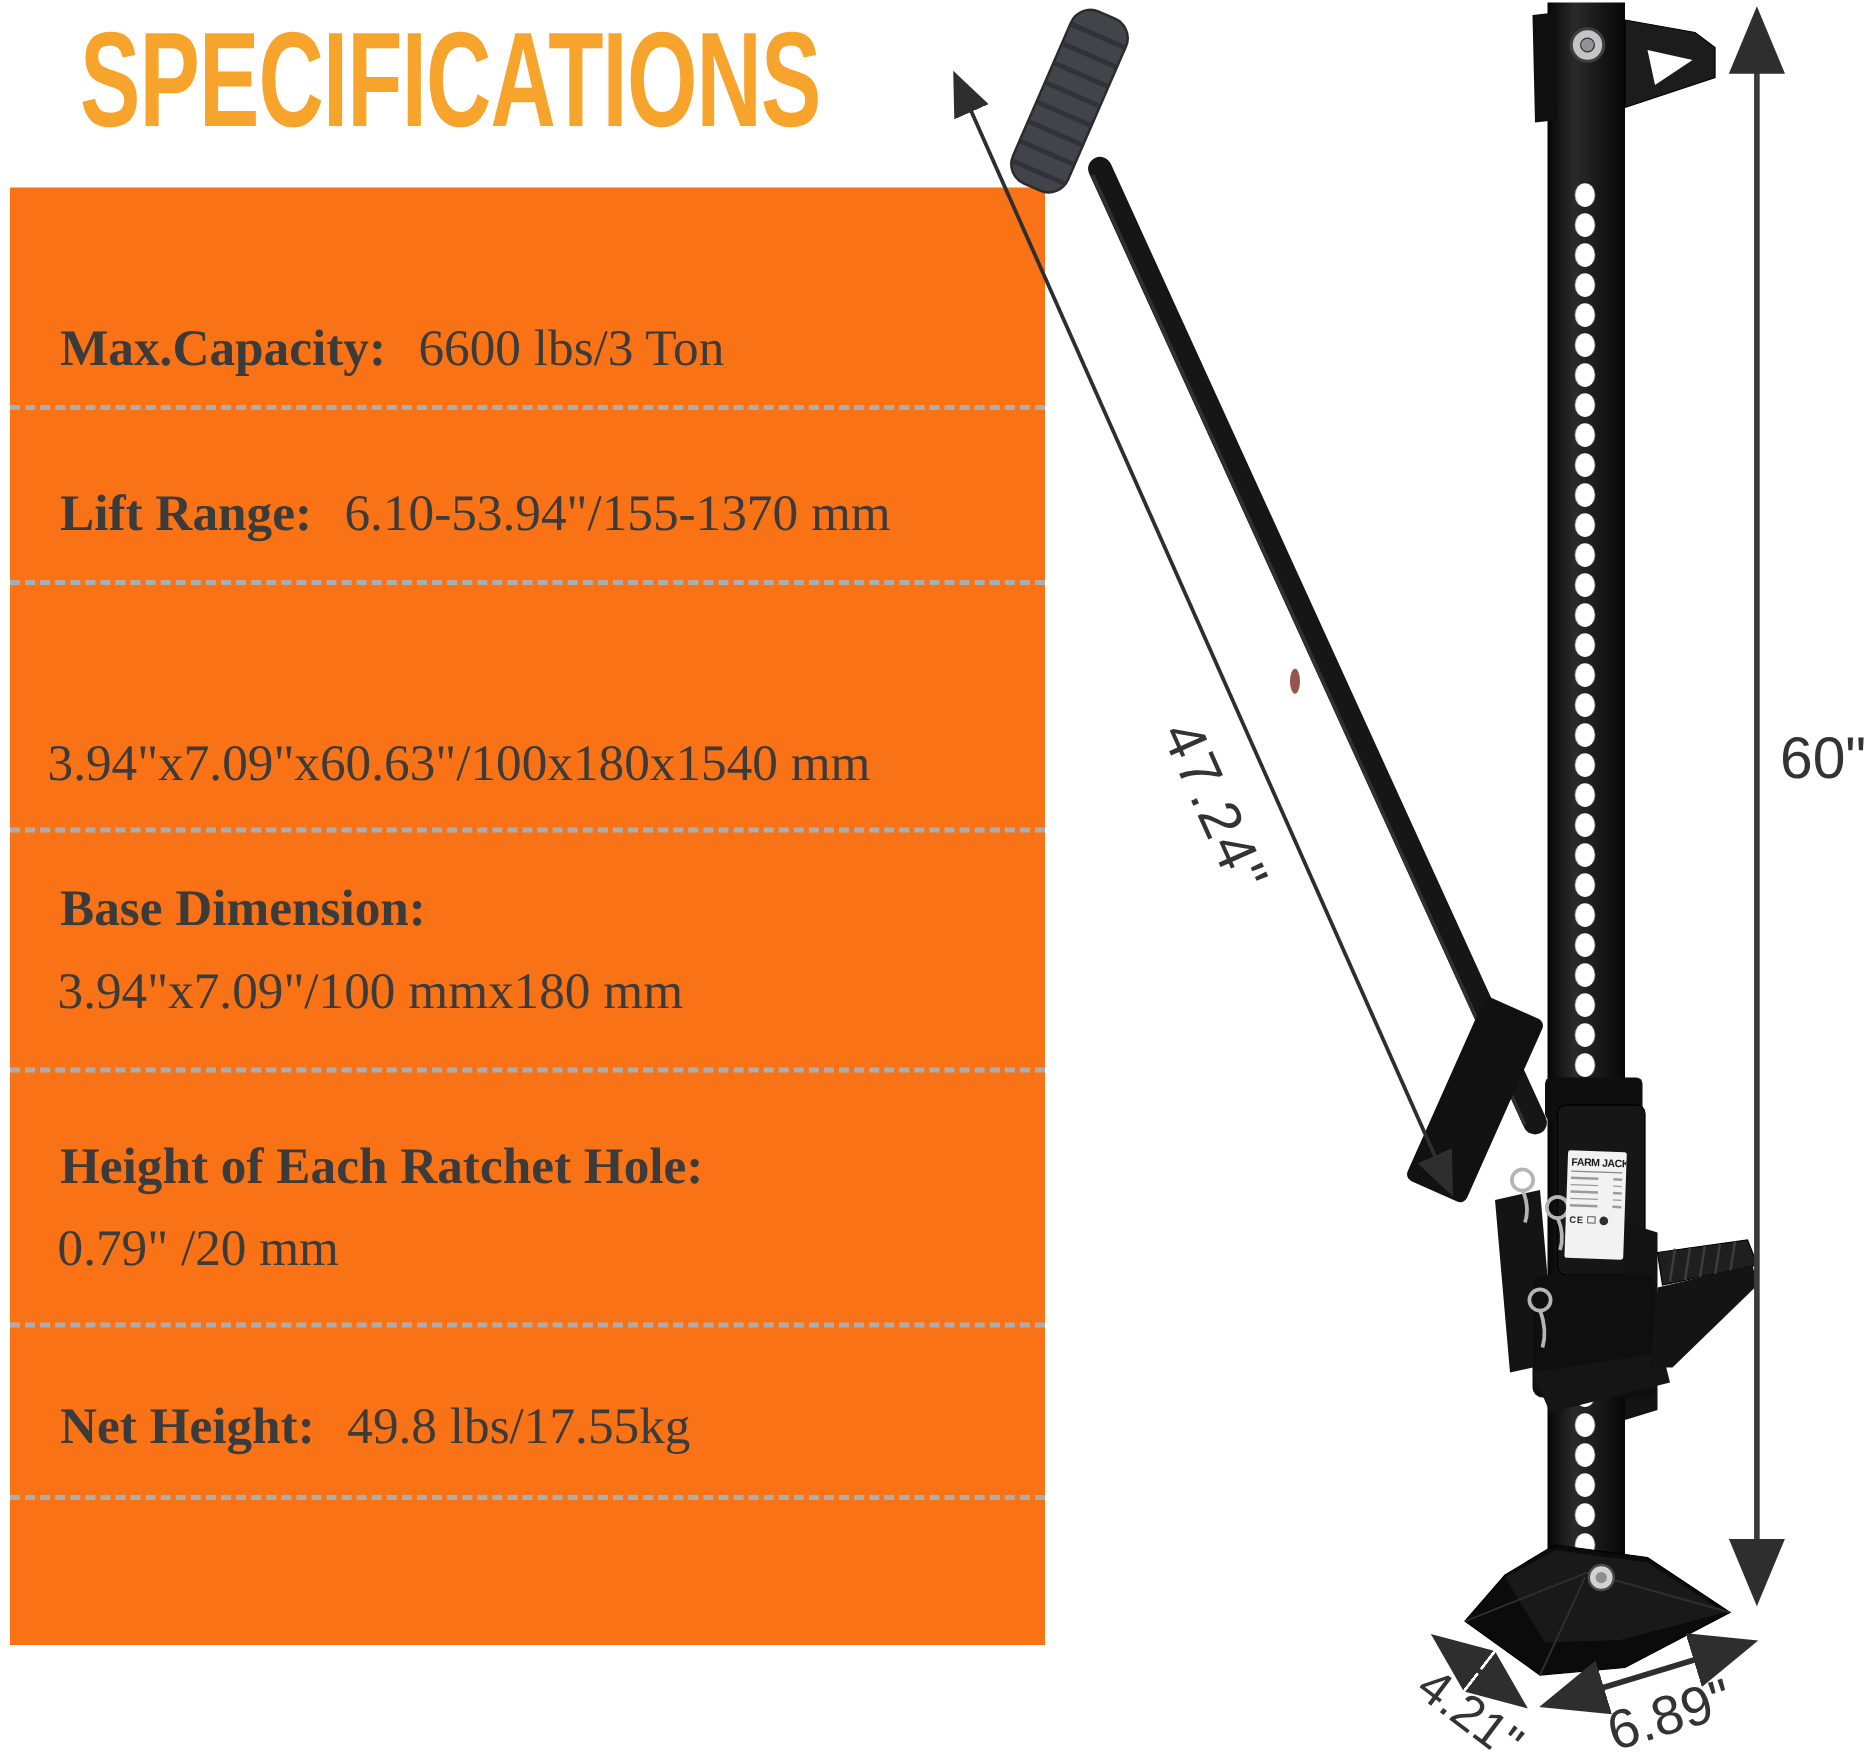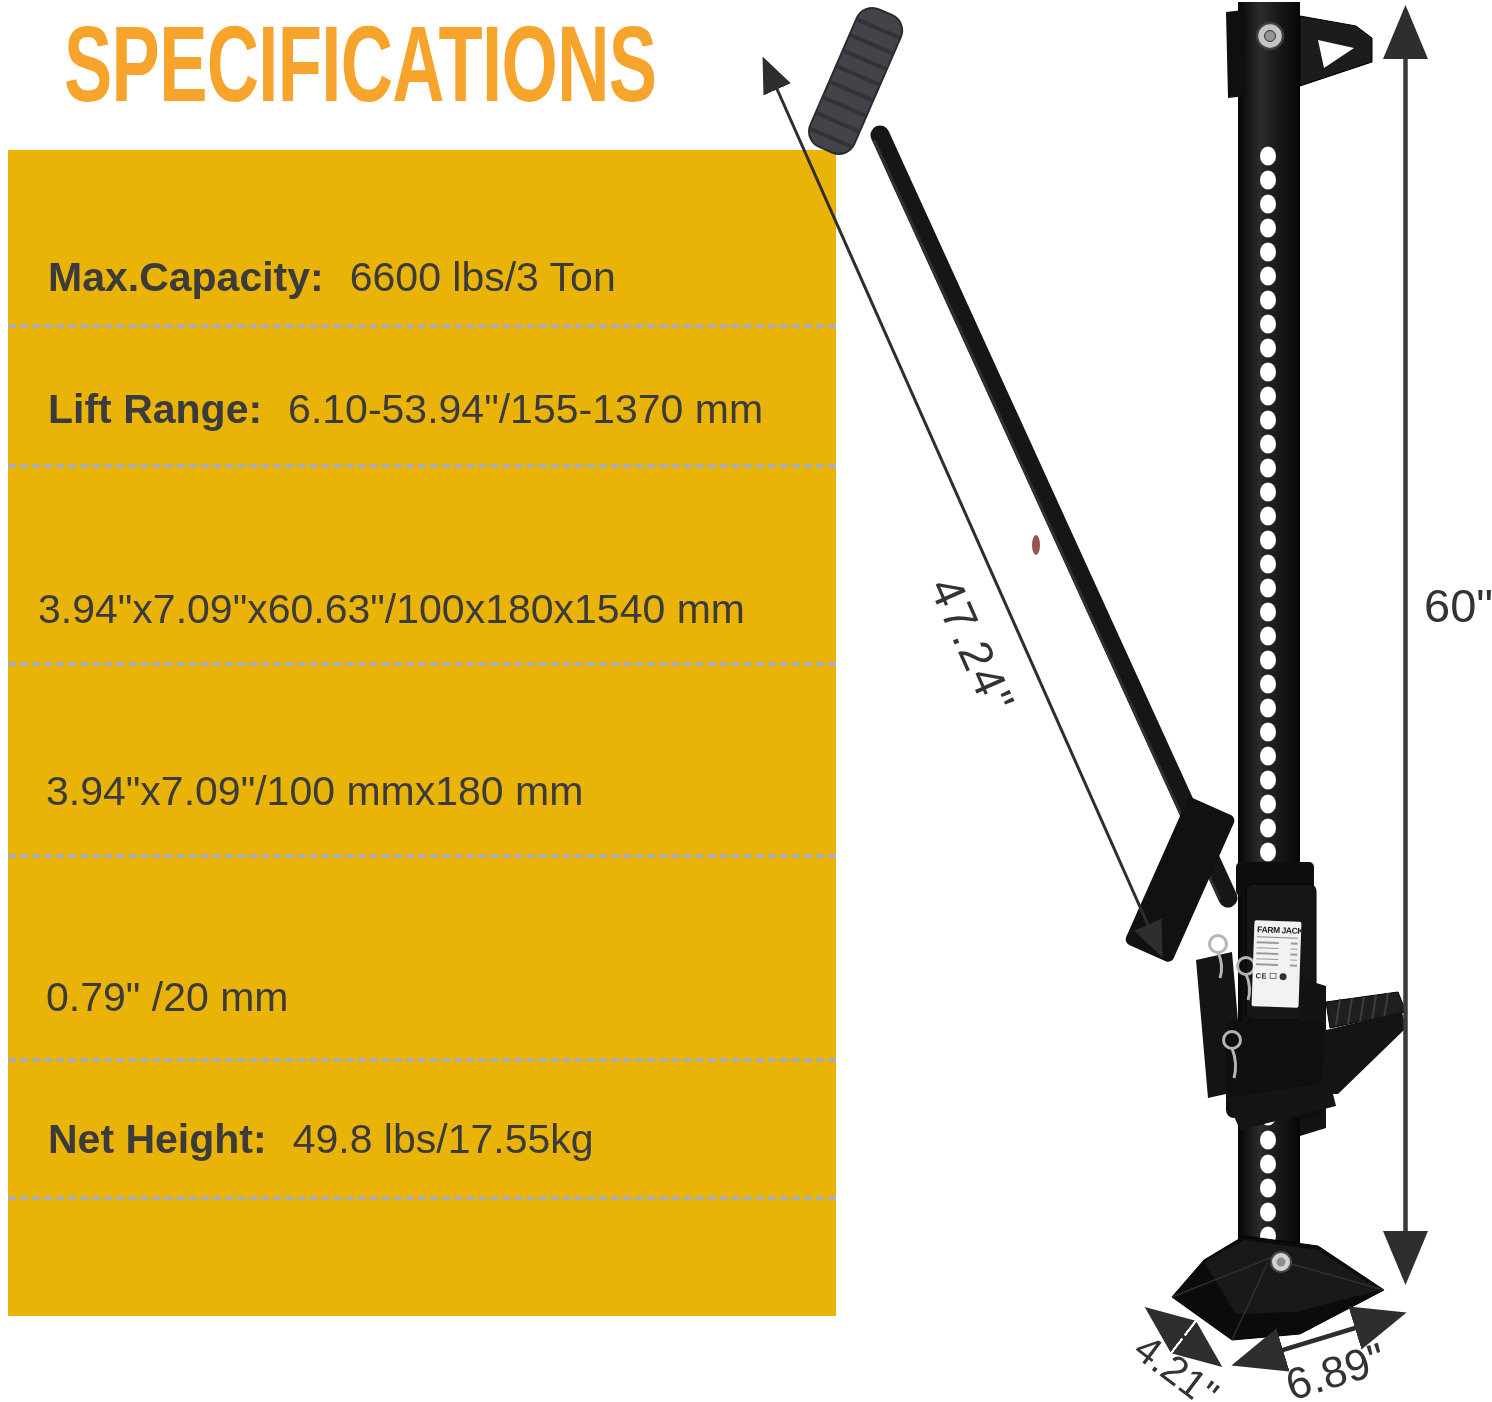--- a/index.html
+++ b/index.html
@@ -10,21 +10,22 @@
   
   .page-title{
     position:absolute;left:64px;top:10px;
     font-size:108px;font-weight:800;line-height:1.0;
     color:#F6A42C;letter-spacing:-1px;white-space:nowrap;
     transform:scaleX(0.67);transform-origin:left top;
   }
   
   .spec-panel{
     position:absolute;left:8px;top:150px;width:828px;height:1166px;
-    background:#eab308;
+    background:#f97316;
+    font-family:Liberation Serif, serif;
   }
   .spec-row{position:absolute;left:40px;white-space:nowrap;color:#3B3B3B;font-size:41px;}
   .spec-row .lbl{font-weight:700;}
   .spec-row .val{font-weight:400;margin-left:26px;}
   .spec-line2{position:absolute;white-space:nowrap;color:#3B3B3B;font-size:41px;font-weight:400;}
   .dashed{
     position:absolute;left:0;width:100%;height:0;
     border-top:4px dashed #ADADAD;
   }
   
@@ -59,23 +60,29 @@
   <div class="dashed" style="top:174px"></div>
 
   <div class="spec-row" style="top:236px">
     <span class="lbl">Lift Range:</span><span class="val">6.10-53.94"/155-1370 mm</span>
   </div>
   <div class="dashed" style="top:314px"></div>
 
   <div class="spec-line2" style="top:436px;left:30px">3.94"x7.09"x60.63"/100x180x1540 mm</div>
   <div class="dashed" style="top:512px"></div>
 
+  <div class="spec-row" style="top:552px">
+    <span class="lbl">Base Dimension:</span>
+  </div>
   <div class="spec-line2" style="top:618px;left:38px">3.94"x7.09"/100 mmx180 mm</div>
   <div class="dashed" style="top:704px"></div>
 
+  <div class="spec-row" style="top:758px">
+    <span class="lbl">Height of Each Ratchet Hole:</span>
+  </div>
   <div class="spec-line2" style="top:824px;left:38px">0.79" /20 mm</div>
   <div class="dashed" style="top:908px"></div>
 
   <div class="spec-row" style="top:966px">
     <span class="lbl">Net Height:</span><span class="val">49.8 lbs/17.55kg</span>
   </div>
   <div class="dashed" style="top:1046px"></div>
 </div>
 
 <svg class="art" width="1492" height="1402" viewBox="0 0 1492 1402">

